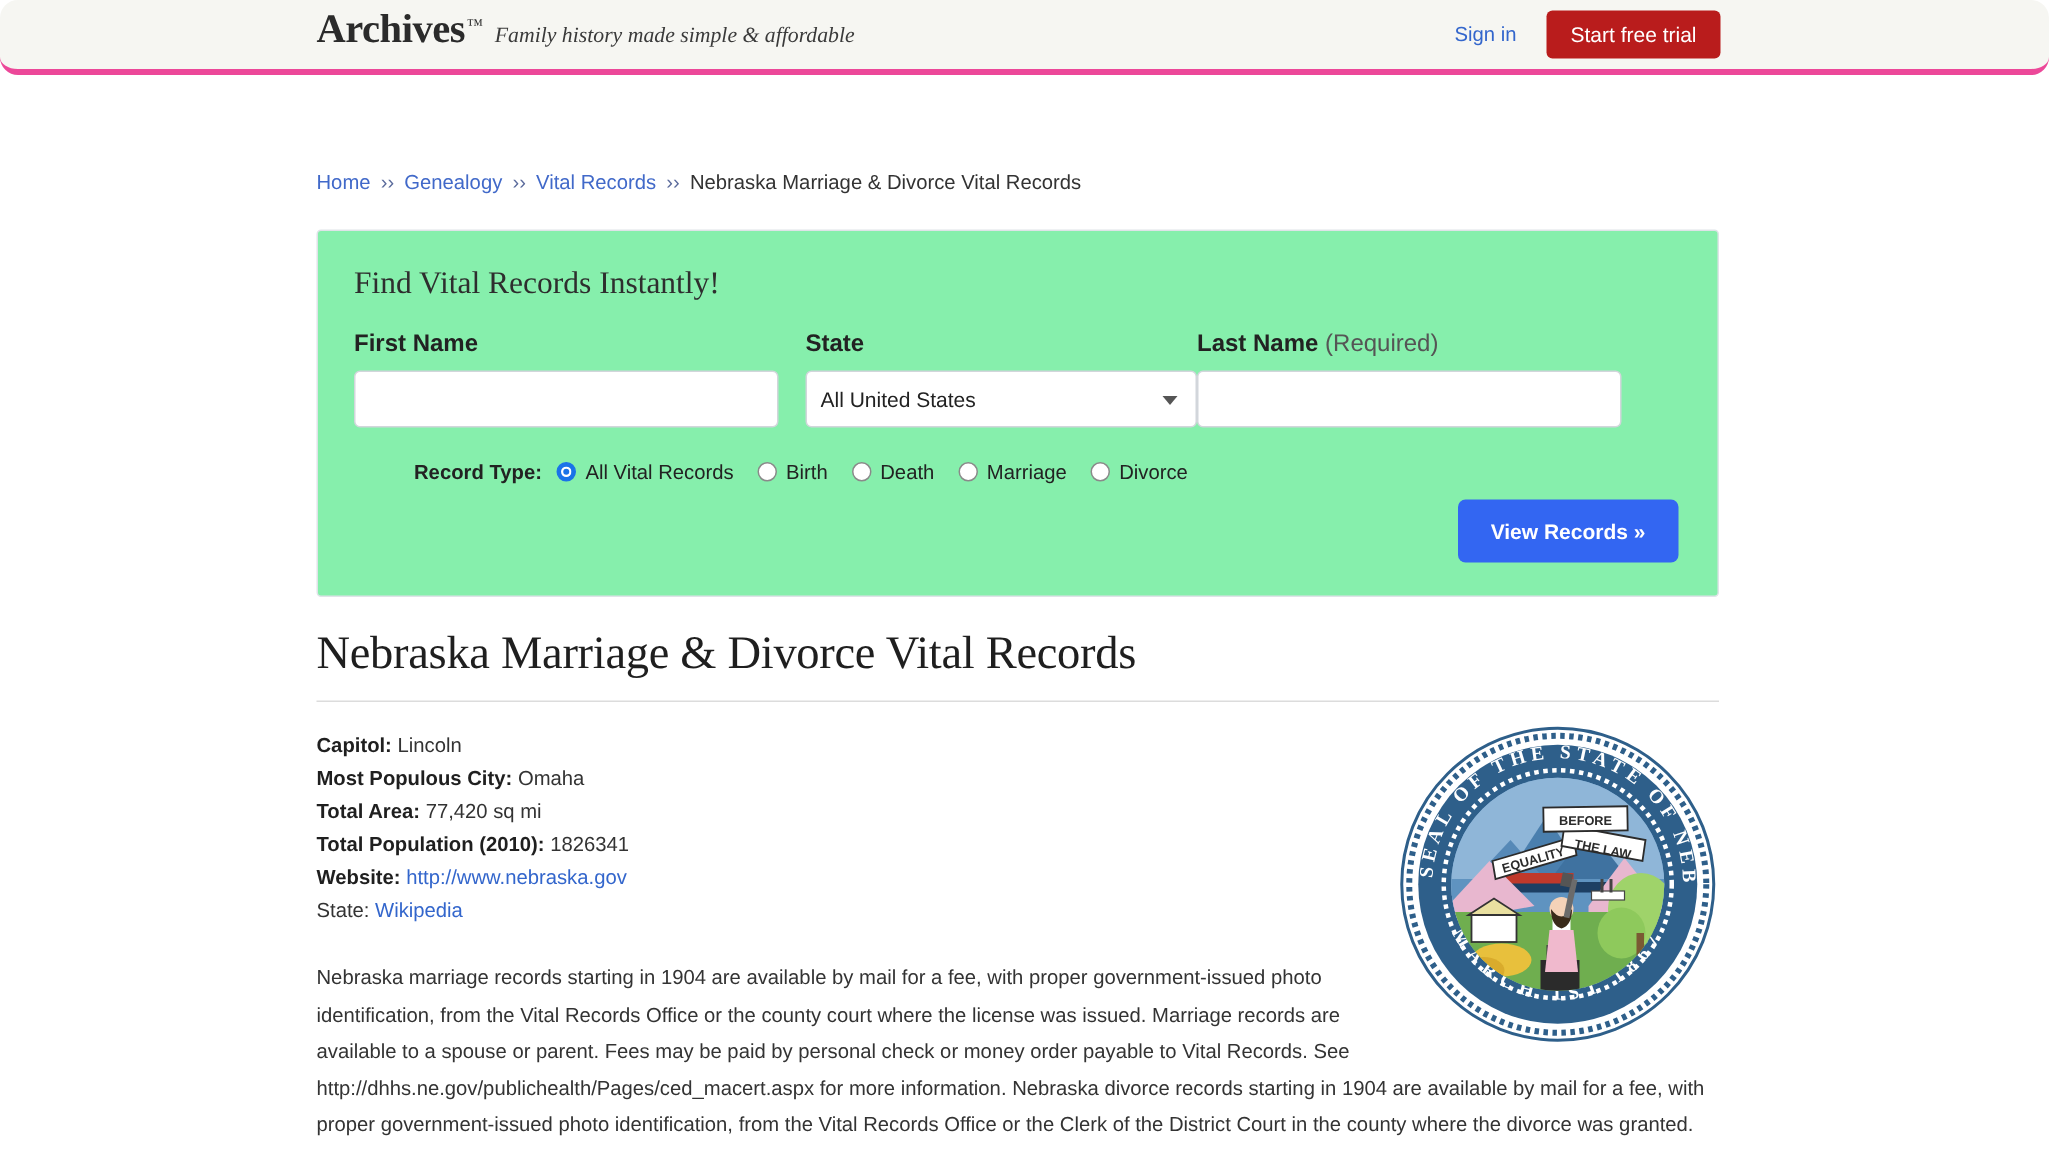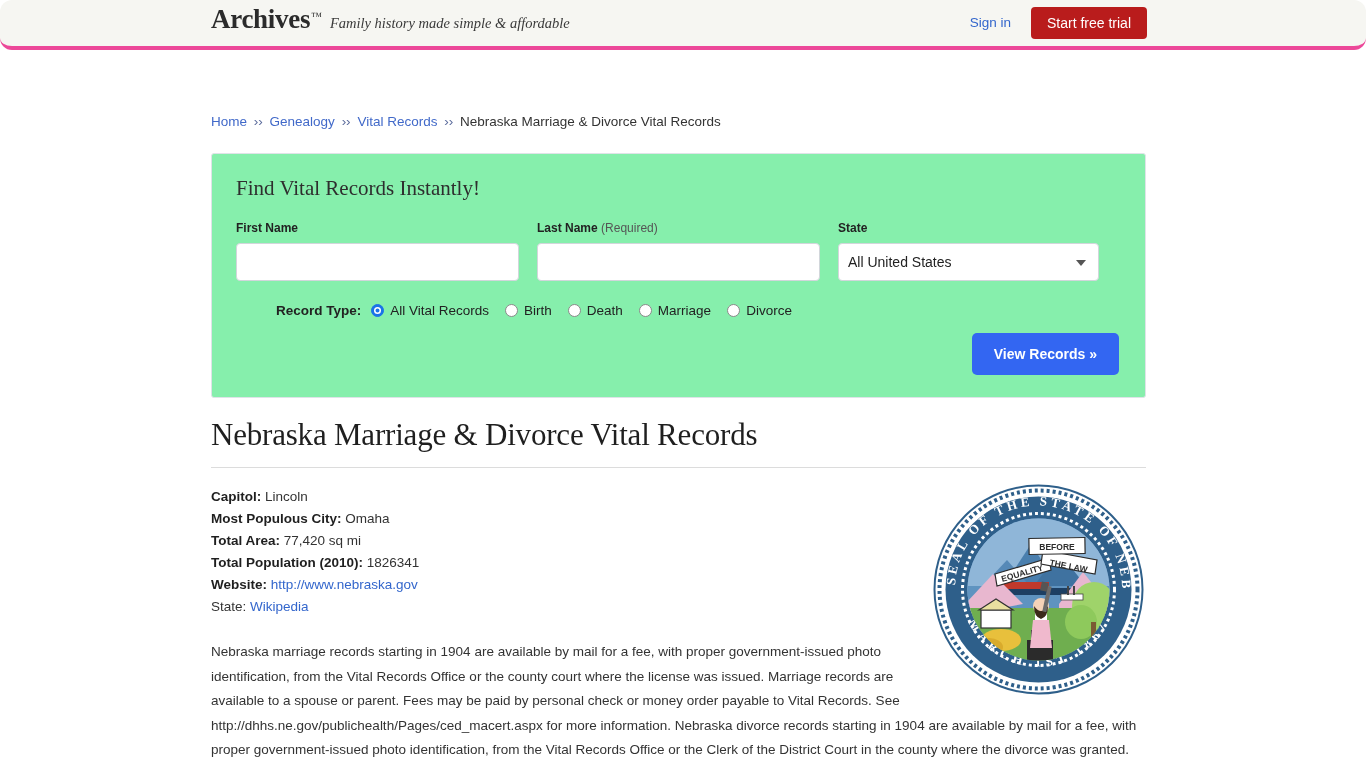--- a/index.html
+++ b/index.html
@@ -75,21 +75,21 @@
     font-family:"Liberation Serif", serif;
     font-size:21px; color:#2e2e2e;
     margin:22px 0 0 24px;
   }
   .fields{
     display:flex; margin:20px 0 0 24px; gap:0;
   }
   .field{ width:283px; margin-right:18px; }
   .field.state{ width:261px; margin-right:0; }
   .field-label{
-    font-size:12px; font-weight:700; color:#222;
+    font-size:16px; font-weight:700; color:#222;
     margin-bottom:8px; display:block;
   }
   .field-label .req{ font-weight:400; color:#555; }
   .field input[type=text]{
     width:100%; height:38px;
     border:1px solid #d2d6db; border-radius:4px;
     background:#fff; padding:0 9px;
     font-family:"Liberation Sans", sans-serif; font-size:14px;
     outline:none;
   }
@@ -191,42 +191,42 @@
     <span class="current">Nebraska Marriage &amp; Divorce Vital Records</span>
   </div>
 
   <div class="panel">
     <div class="panel-title">Find Vital Records Instantly!</div>
 
     <div class="fields">
       <div class="field">
         <label class="field-label">
           <span>First Name</span>
-        </label>
-        <input type="text" value="" style="">
-      </div>
-
-      <div class="field">
-        <label class="field-label">
-          <span>Last Name</span>
-          <span class="req">(Required)</span>
         </label>
         <input type="text" value="" style="">
       </div>
 
       <div class="field state">
         <label class="field-label">
           <span>State</span>
         </label>
         <div class="select-wrap">
           <select>
             <option>All United States</option>
           </select>
           <span class="select-arrow"></span>
         </div>
+      </div>
+
+      <div class="field">
+        <label class="field-label">
+          <span>Last Name</span>
+          <span class="req">(Required)</span>
+        </label>
+        <input type="text" value="" style="">
       </div>
     </div>
 
     <div class="radio-row">
       <span class="rl">Record Type:</span>
 
       <label class="radio-opt checked">
         <span class="rb"></span>
         <span class="lbl">All Vital Records</span>
       </label>

